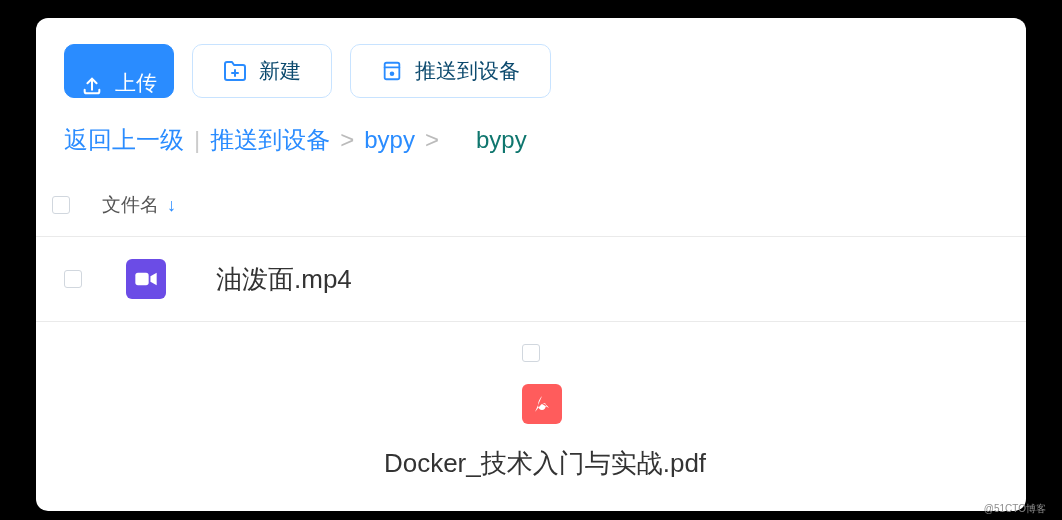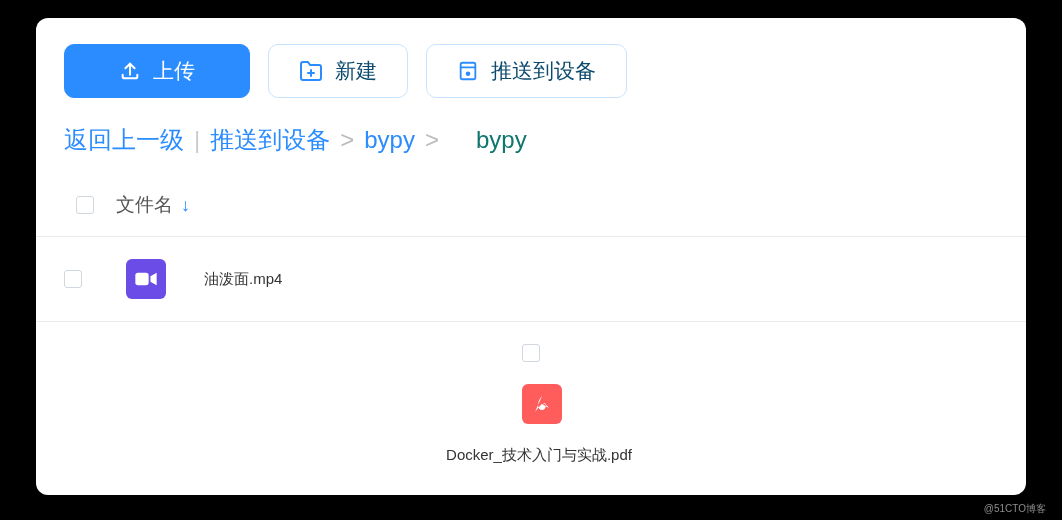--- a/index.html
+++ b/index.html
@@ -36,41 +36,42 @@
       cursor: pointer;
       border: 1.5px solid #c8e3ff;
       background: #fff;
       color: #0c4a6e;
       font-weight: 500;
     }
     .btn-primary {
       background: #2a8cff;
       color: #fff;
       border-color: #2a8cff;
-      padding: 0 54px;
+      padding: 0 16px;
+      align-items: flex-end;
     }
     .btn svg { flex: none; }
     .breadcrumb {
       padding: 14px 28px 18px 28px;
       font-size: 24px;
       color: #888;
       display: flex;
       align-items: center;
       gap: 10px;
     }
     .breadcrumb a { color: #2a8cff; text-decoration: none; cursor: pointer; }
     .breadcrumb .divider { color: #ccc; padding: 0 0px; }
     .breadcrumb .chevron { color: #bbb; }
     .breadcrumb .current { color: #0f766e; margin-left: 27px; }
     .table-header {
       display: flex;
       align-items: center;
-      padding: 18px 40px;
+      padding: 18px 16px;
       border-bottom: 1px solid #eaeaea;
-      gap: 22px;
+      gap: 32px;
     }
     .checkbox {
       width: 18px;
       height: 18px;
       border: 1.5px solid #d1d7de;
       border-radius: 3px;
       cursor: pointer;
       flex: none;
     }
     .col-name {
@@ -96,23 +97,23 @@
       border-radius: 6px;
       display: flex;
       align-items: center;
       justify-content: center;
       flex: none;
       margin-left: 22px;
     }
     .file-icon.video { background: #6b4ce6; }
     .file-icon.pdf { background: #ff5c5c; }
     .filename {
-      font-size: 15px;
+      font-size: 26px;
       color: #333;
-      margin-left: 16px;
+      margin-left: 28px;
     }
     .watermark {
       position: absolute;
       bottom: 4px;
       right: 16px;
       color: #8d8d8d;
       font-size: 10px;
     }
   </style>
 </head>

